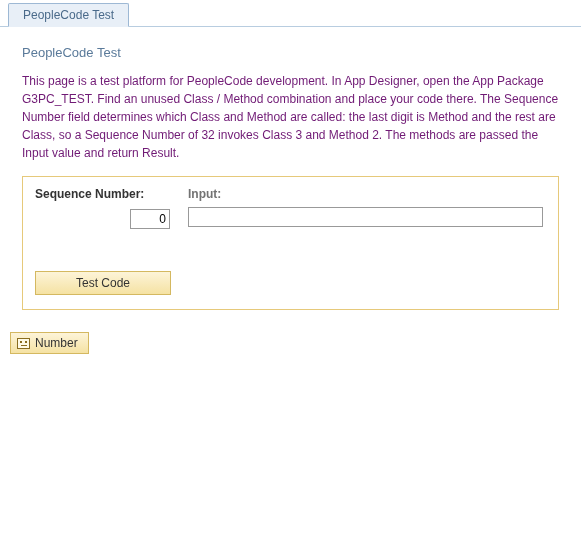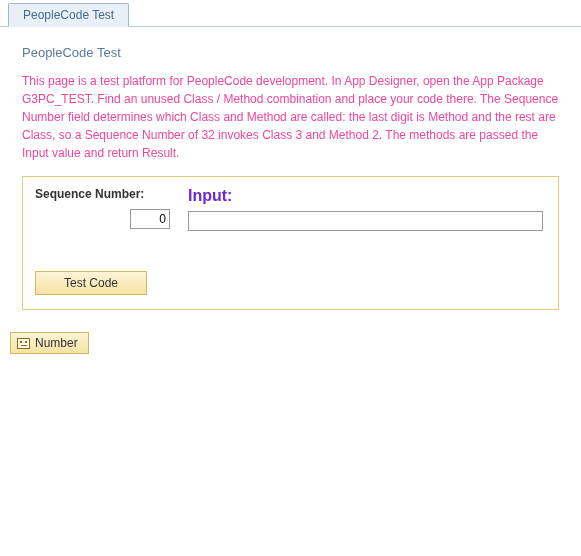--- a/index.html
+++ b/index.html
@@ -32,42 +32,42 @@
   .content {
     padding: 18px 22px 10px 22px;
   }
   .page-title {
     color: #5a7a9a;
     font-size: 13px;
     margin-bottom: 12px;
   }
   .description {
     font-size: 12px;
-    color: #ec4899;
+    color: #701a75;
     line-height: 1.5;
     margin-bottom: 14px;
   }
   .form-box {
     border: 1px solid #e6c97a;
     padding: 10px 12px 14px 12px;
     display: flex;
     gap: 18px;
     justify-content: center;
   }
   .left-col {
     width: 135px;
     flex-shrink: 0;
   }
   .right-col {
     flex: 1;
   }
   .label {
     font-weight: bold;
-    font-size: 16px;
-    color: #6d28d9;
+    font-size: 12px;
+    color: #737373;
     margin-bottom: 6px;
   }
   .seq-label {
     font-weight: bold;
     font-size: 12px;
     margin-bottom: 8px;
   }
   .seq-input {
     width: 40px;
     text-align: right;
@@ -78,21 +78,21 @@
     display: block;
   }
   .input-field {
     width: 355px;
     font-size: 12px;
     padding: 2px 3px;
     border: 1px solid #999;
     display: block;
   }
   .test-btn {
-    width: 112px;
+    width: 136px;
     margin-top: 42px;
     background: linear-gradient(#fdf4d8, #f5e2a3);
     border: 1px solid #d4b860;
     padding: 4px 12px;
     font-size: 12px;
     color: #333;
     cursor: pointer;
     text-align: center;
   }
   .result-area {

